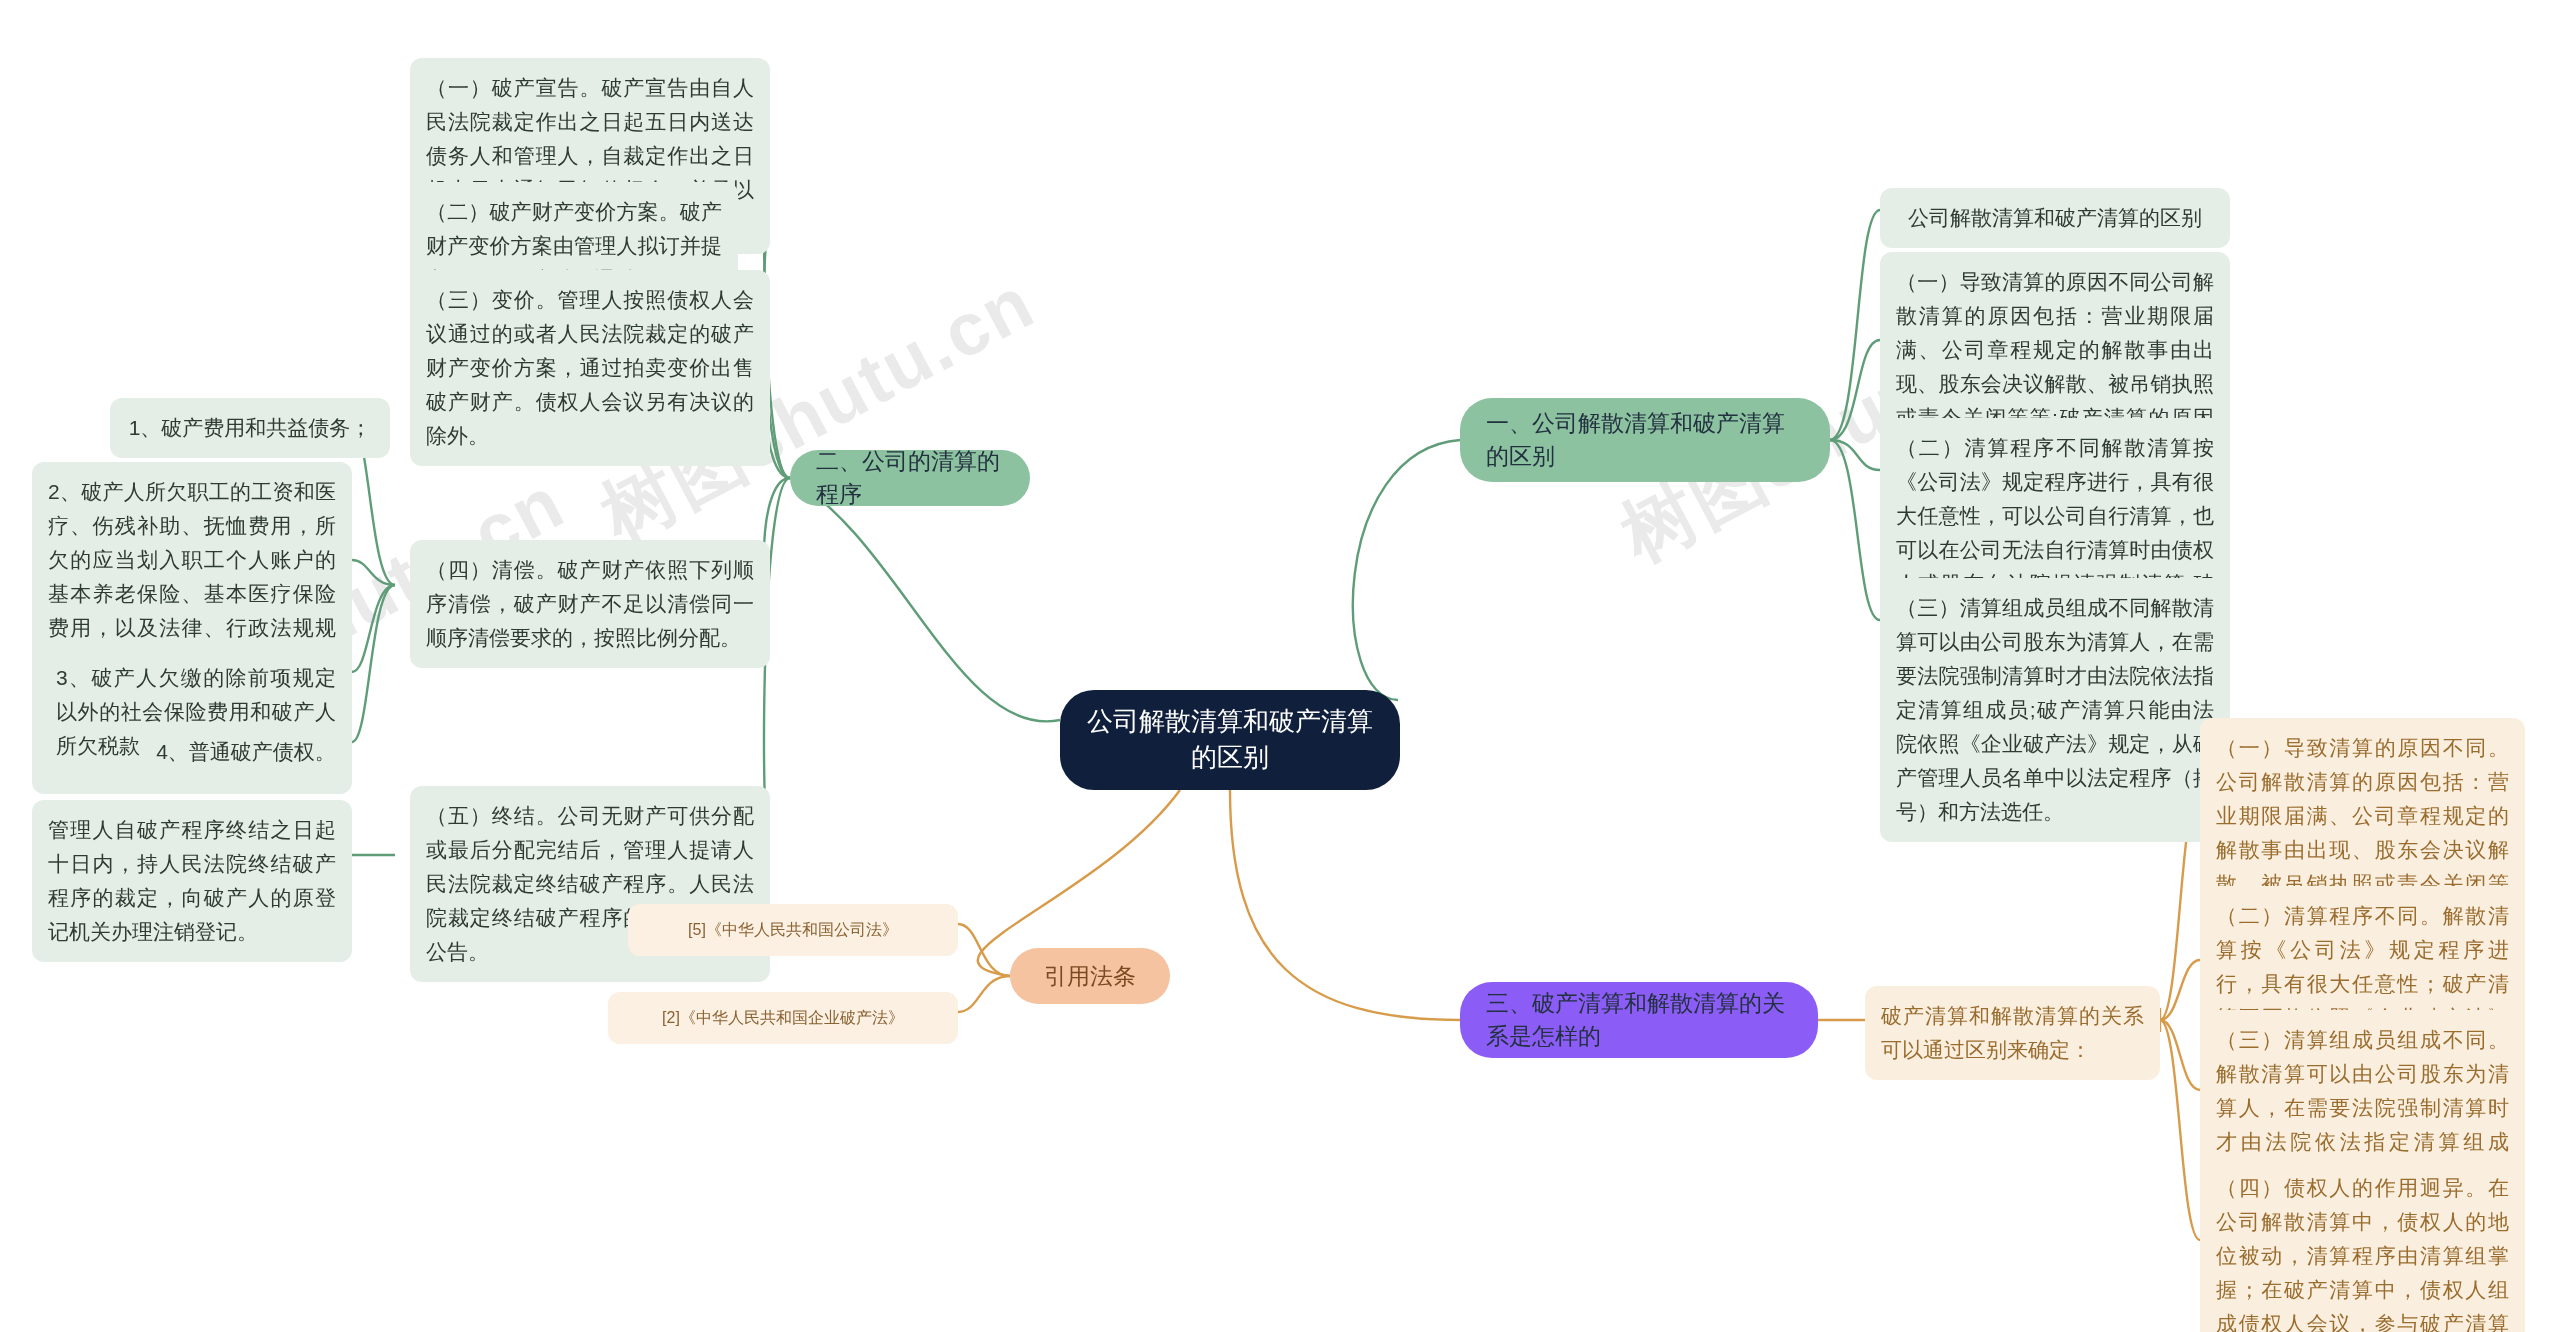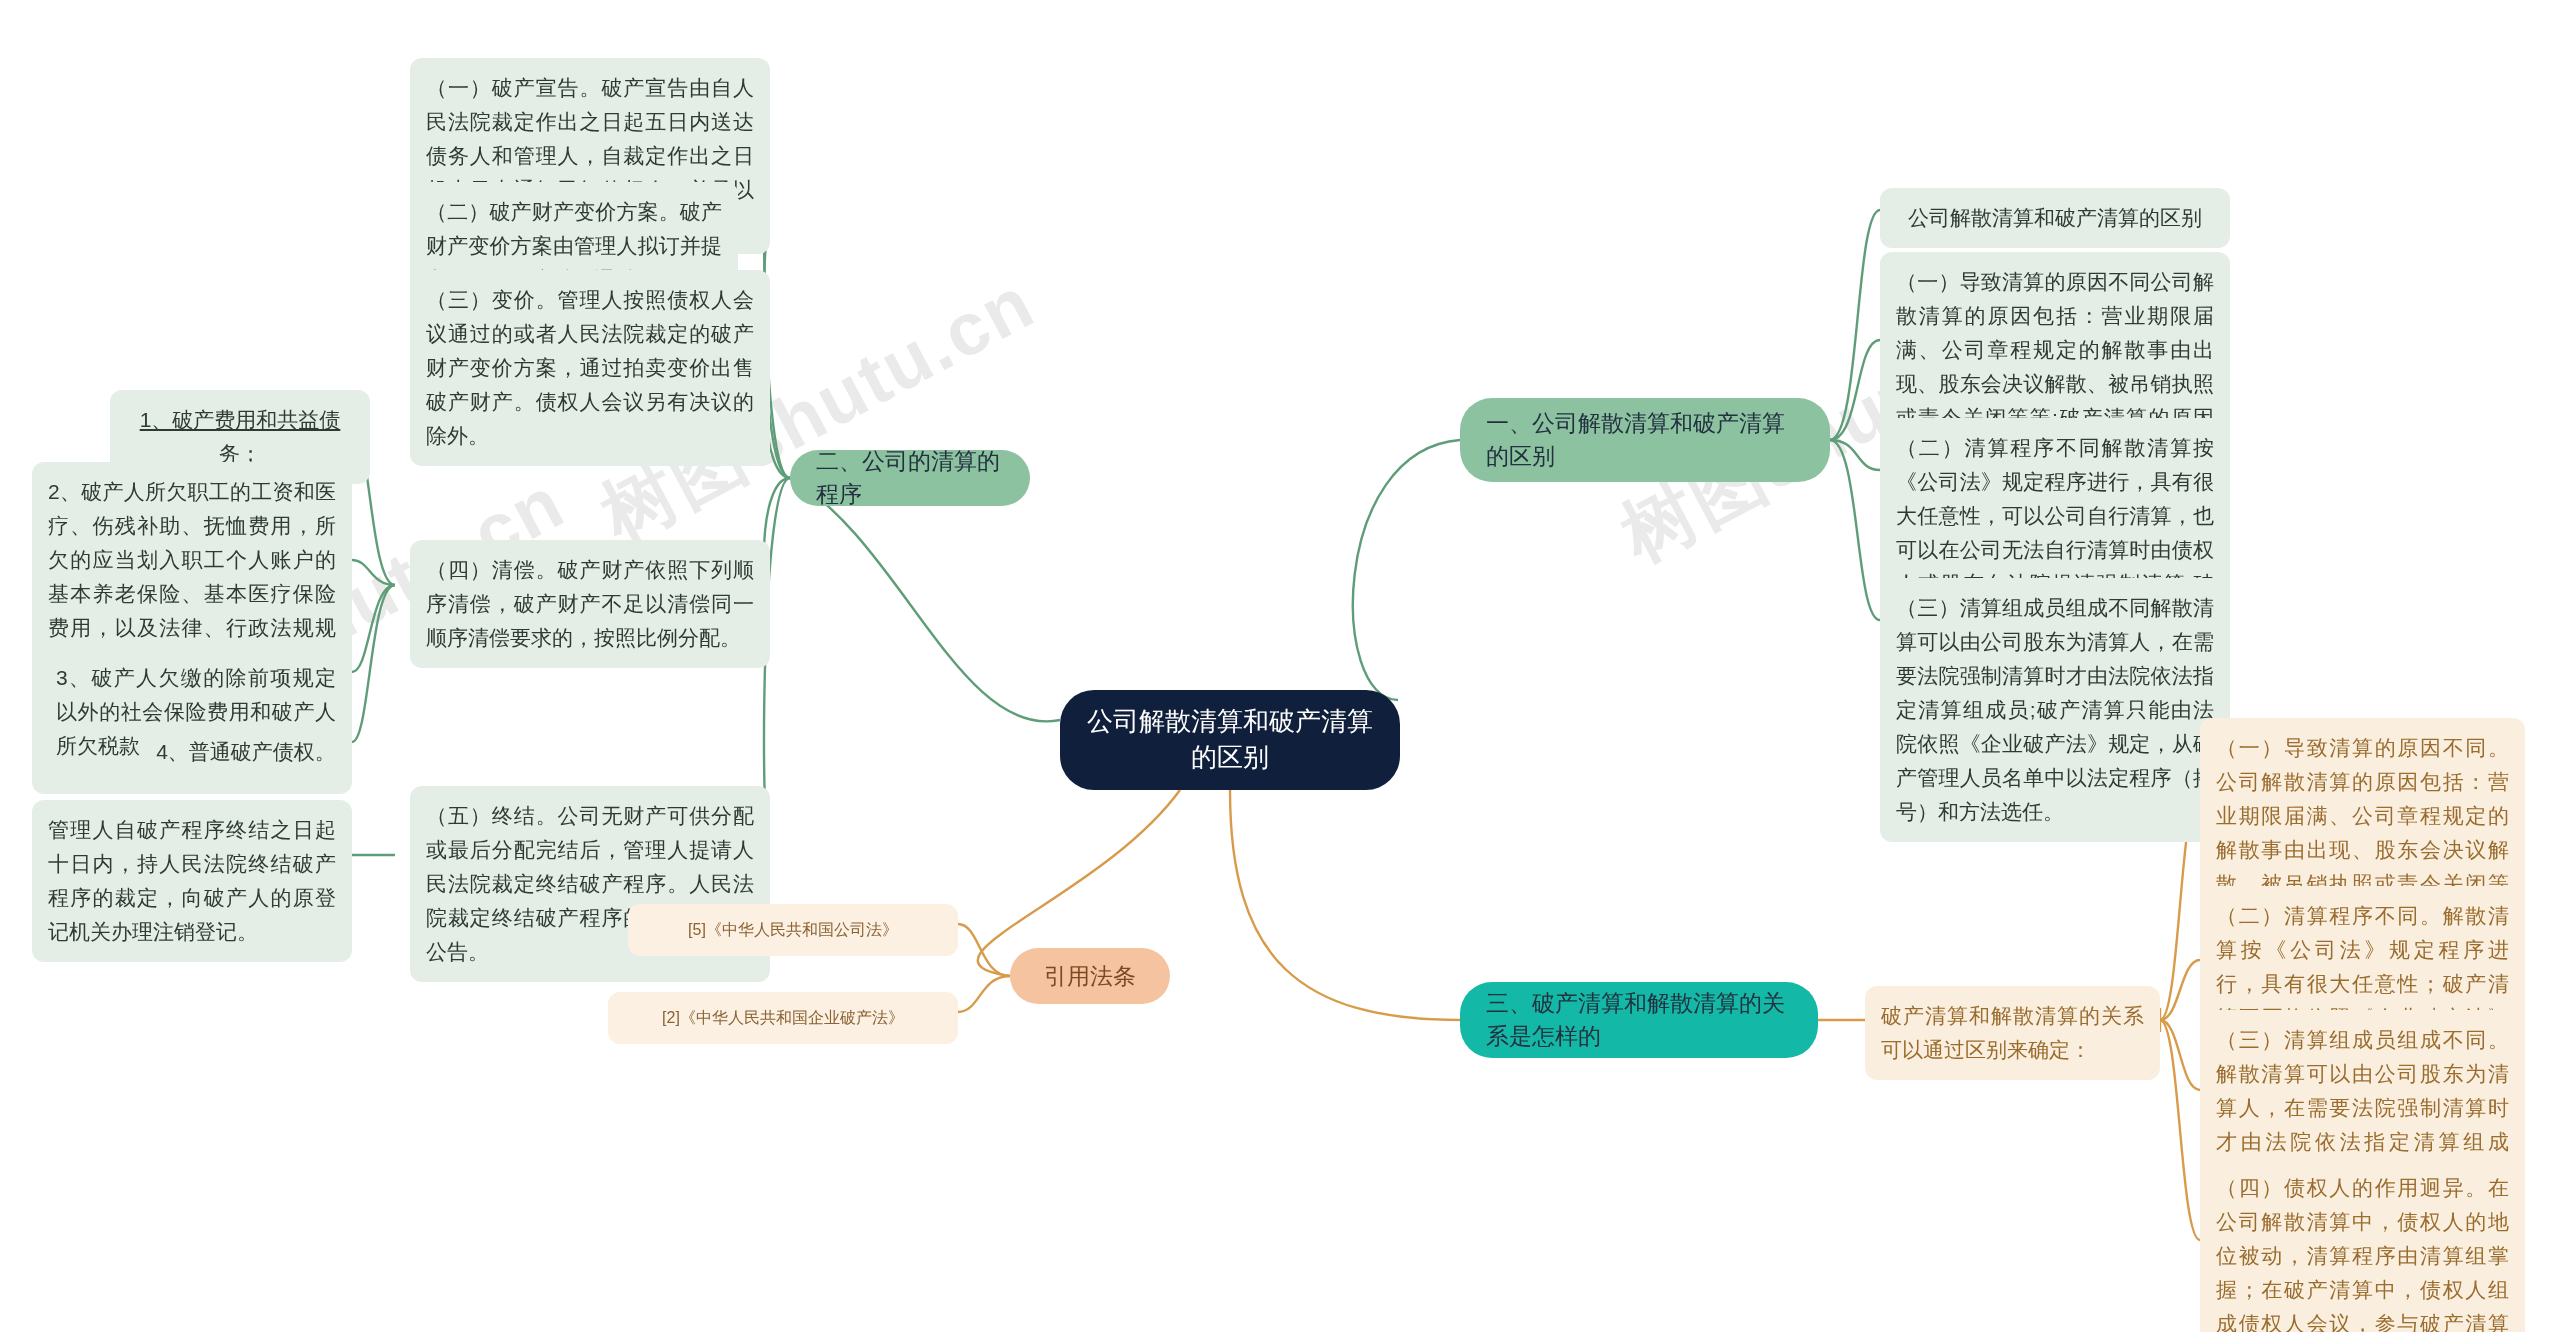--- a/index.html
+++ b/index.html
@@ -42,21 +42,21 @@
   
   .branch{
     border-radius:32px;
     font-size:23px;
     line-height:1.42;
     padding:16px 26px;
     color:#22313f;
     display:flex;align-items:center;
   }
   .branch.green{background:#8cc2a0;}
-  .branch.orange{background:#14b8a6;}
+  .branch.orange{background:#8b5cf6;}
   .branch.peach{
     background:#f6c3a0;color:#7a4a22;border-radius:28px;
     font-size:23px;justify-content:center;
   }
 
   
   .leaf{
     border-radius:12px;
     font-size:21px;
     line-height:1.62;
@@ -131,21 +131,21 @@
   <div class="node leaf green" style="left:1880px;top:578px;width:350px;">（三）清算组成员组成不同解散清算可以由公司股东为清算人，在需要法院强制清算时才由法院依法指定清算组成员;破产清算只能由法院依照《企业破产法》规定，从破产管理人员名单中以法定程序（摇号）和方法选任。</div>
 
   <div class="node branch green" style="left:790px;top:450px;width:240px;height:56px;">二、公司的清算的程序</div>
 
   <div class="node leaf green" style="left:410px;top:58px;width:360px;">（一）破产宣告。破产宣告由自人民法院裁定作出之日起五日内送达债务人和管理人，自裁定作出之日起十日内通知已知债权人，并予以公告。</div>
   <div class="node leaf green" style="left:410px;top:182px;width:328px;">（二）破产财产变价方案。破产财产变价方案由管理人拟订并提交债权人会议讨论通过。</div>
   <div class="node leaf green" style="left:410px;top:270px;width:360px;">（三）变价。管理人按照债权人会议通过的或者人民法院裁定的破产财产变价方案，通过拍卖变价出售破产财产。债权人会议另有决议的除外。</div>
   <div class="node leaf green" style="left:410px;top:540px;width:360px;">（四）清偿。破产财产依照下列顺序清偿，破产财产不足以清偿同一顺序清偿要求的，按照比例分配。</div>
   <div class="node leaf green" style="left:410px;top:786px;width:360px;">（五）终结。公司无财产可供分配或最后分配完结后，管理人提请人民法院裁定终结破产程序。人民法院裁定终结破产程序的，应当予以公告。</div>
 
-  <div class="node leaf greenlite" style="left:110px;top:390px;width:260px;text-decoration:underline;">1、破产费用和共益债务；</div>
+  <div class="node leaf greenlite" style="left:110px;top:398px;width:280px;">1、破产费用和共益债务；</div>
   <div class="node leaf green" style="left:32px;top:462px;width:320px;">2、破产人所欠职工的工资和医疗、伤残补助、抚恤费用，所欠的应当划入职工个人账户的基本养老保险、基本医疗保险费用，以及法律、行政法规规定应当支付给职工的补偿金。破产企业的董事、监事和高级管理人员的工资按照该企业职工的平均工资计算；</div>
   <div class="node leaf green" style="left:32px;top:648px;width:320px;padding-left:24px;">3、破产人欠缴的除前项规定以外的社会保险费用和破产人所欠税款；</div>
   <div class="node leaf greenlite" style="left:140px;top:722px;width:212px;">4、普通破产债权。</div>
 
   <div class="node leaf green" style="left:32px;top:800px;width:320px;">管理人自破产程序终结之日起十日内，持人民法院终结破产程序的裁定，向破产人的原登记机关办理注销登记。</div>
 
   <div class="node branch peach" style="left:1010px;top:948px;width:160px;height:56px;">引用法条</div>
   <div class="node leaf cream-c" style="left:628px;top:904px;width:330px;">[5]《中华人民共和国公司法》</div>
   <div class="node leaf cream-c" style="left:608px;top:992px;width:350px;">[2]《中华人民共和国企业破产法》</div>
 

